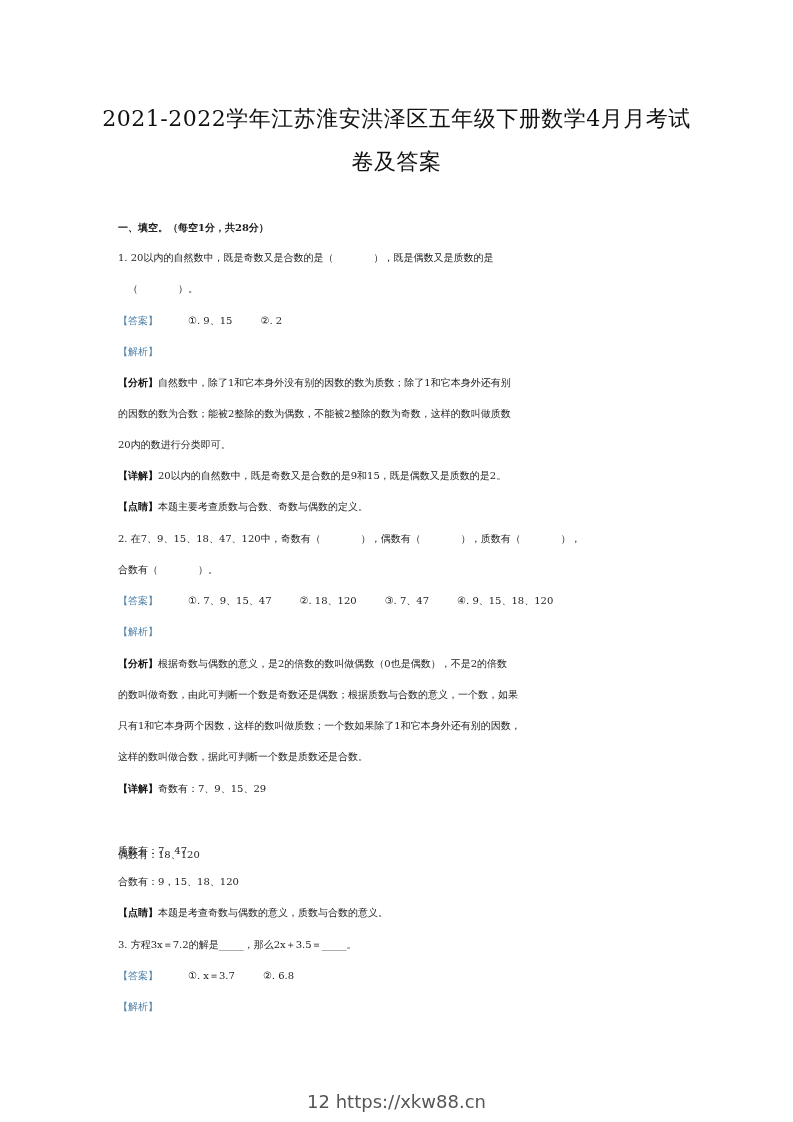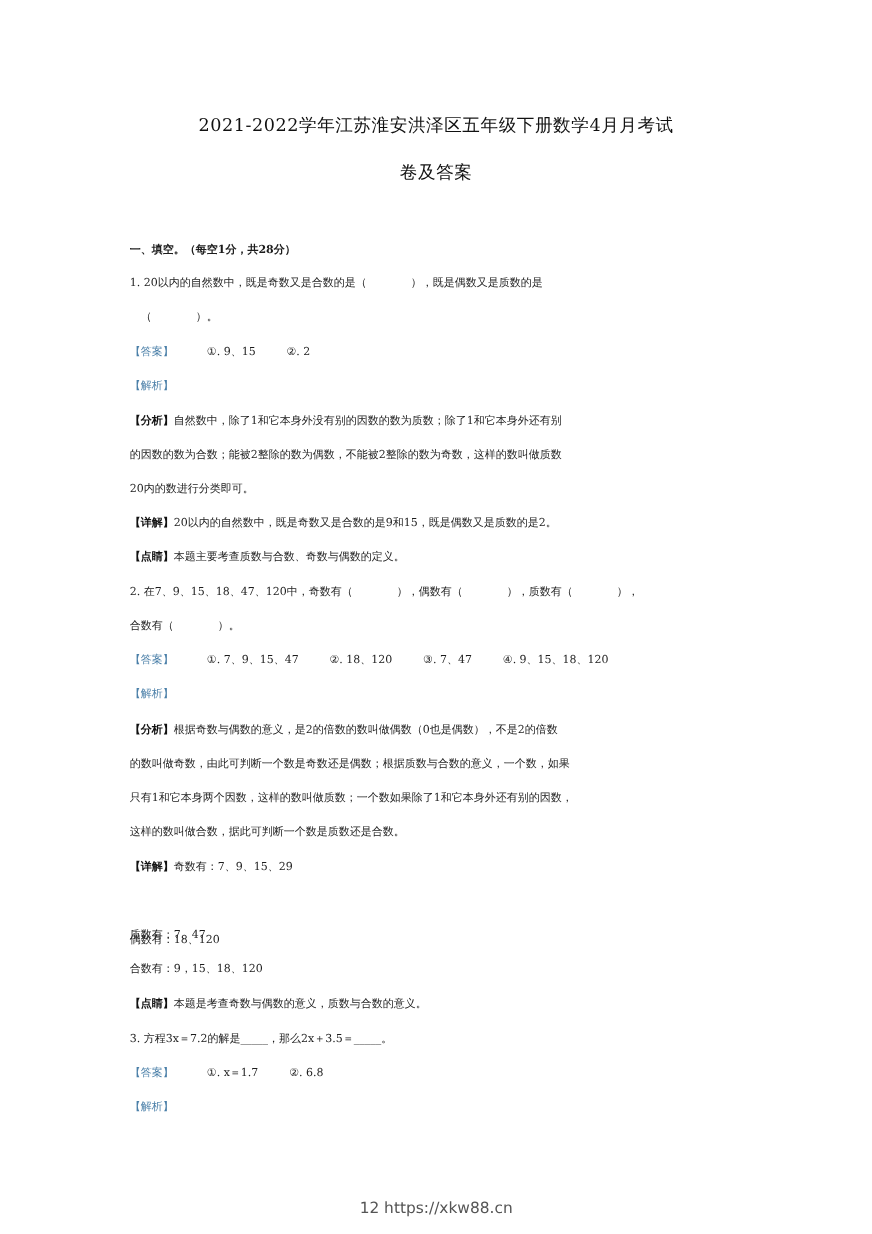--- a/index.html
+++ b/index.html
@@ -1,32 +1,32 @@
 <!DOCTYPE html>
 <html><head>
 <meta charset="utf-8">
 <style>
   html, body { margin: 0; padding: 0; background: #ffffff; }
   body { width: 793px; height: 1122px; position: relative; overflow: hidden;
          font-family: "DejaVu Serif", "Liberation Serif", serif; color: #1a1a1a; }
   .page { position: absolute; left: 0; top: 0; width: 793px; height: 1122px; }
   .title { position: absolute; left: 0; width: 793px; text-align: center;
-           font-size: 16px; font-weight: normal; letter-spacing: 0.5px; color: #111; }
+           font-size: 22px; font-weight: normal; letter-spacing: 0.5px; color: #111; }
   .t1 { top: 104px; }
   .t2 { top: 147px; }
   .line { position: absolute; left: 118px; width: 570px; font-size: 10px;
           line-height: 18px; white-space: nowrap; color: #1c1c1c; }
   .indent { left: 128px; }
   .tag-blue { color: #4a7fa8; }
   .tag-bold { font-weight: bold; color: #111; }
   .section { font-weight: bold; }
   .ans-item { display: inline-block; margin-left: 28px; }
   .ans-first { margin-left: 30px; }
   .footer { position: absolute; top: 1091px; left: 0; width: 793px; text-align: center;
-            font-family: "DejaVu Sans", "Liberation Sans", sans-serif; font-size: 14px; color: #555; }
+            font-family: "DejaVu Sans", "Liberation Sans", sans-serif; font-size: 18px; color: #555; }
 </style>
 </head>
 <body>
 
 <div class="page">
   <div class="title t1">2021-2022学年江苏淮安洪泽区五年级下册数学4月月考试</div>
   <div class="title t2">卷及答案</div>
 
   <div class="line section" style="top:219px;">一、填空。（每空1分，共28分）</div>
 
@@ -53,18 +53,18 @@
   <div class="line" style="top:717px;">只有1和它本身两个因数，这样的数叫做质数；一个数如果除了1和它本身外还有别的因数，</div>
   <div class="line" style="top:748px;">这样的数叫做合数，据此可判断一个数是质数还是合数。</div>
   <div class="line" style="top:780px;"><span class="tag-bold">【详解】</span><span>奇数有：7、9、15、29</span></div>
   <div class="line" style="top:846px;">偶数有：18、120</div>
   <div class="line" style="top:842px;">质数有：7、47</div>
   <div class="line" style="top:873px;">合数有：9，15、18、120</div>
   <div class="line" style="top:904px;"><span class="tag-bold">【点睛】</span><span>本题是考查奇数与偶数的意义，质数与合数的意义。</span></div>
 
   <div class="line" style="top:936px;">3. 方程3x＝7.2的解是_____，那么2x＋3.5＝_____。</div>
   <div class="line" style="top:967px;">
-    <span class="tag-blue">【答案】</span><span class="ans-item ans-first">①. x＝1.7</span><span class="ans-item">②. 6.8</span>
+    <span class="tag-blue">【答案】</span><span class="ans-item ans-first">①. x＝3.7</span><span class="ans-item">②. 6.8</span>
   </div>
   <div class="line tag-blue" style="top:998px;">【解析】</div>
 
   <div class="footer">12 https://xkw88.cn</div>
 </div>
 
 </body></html>

